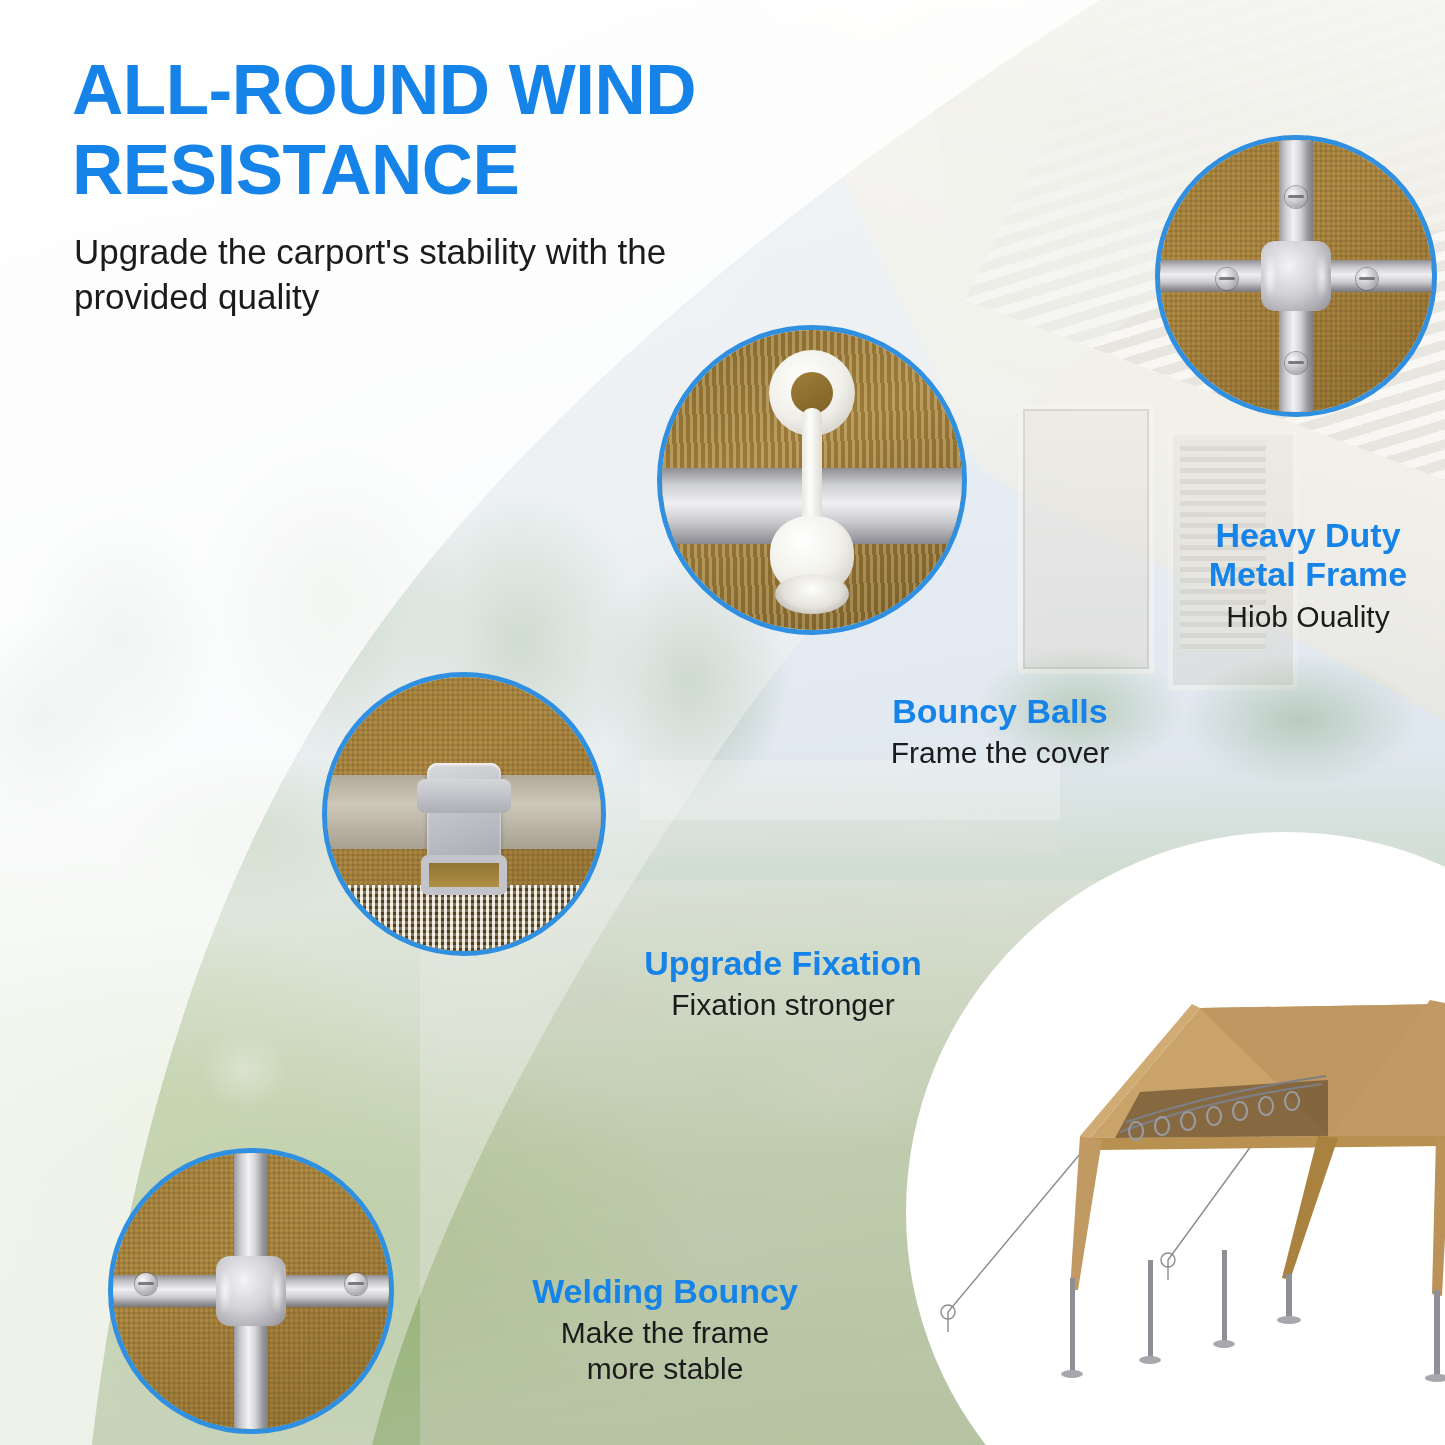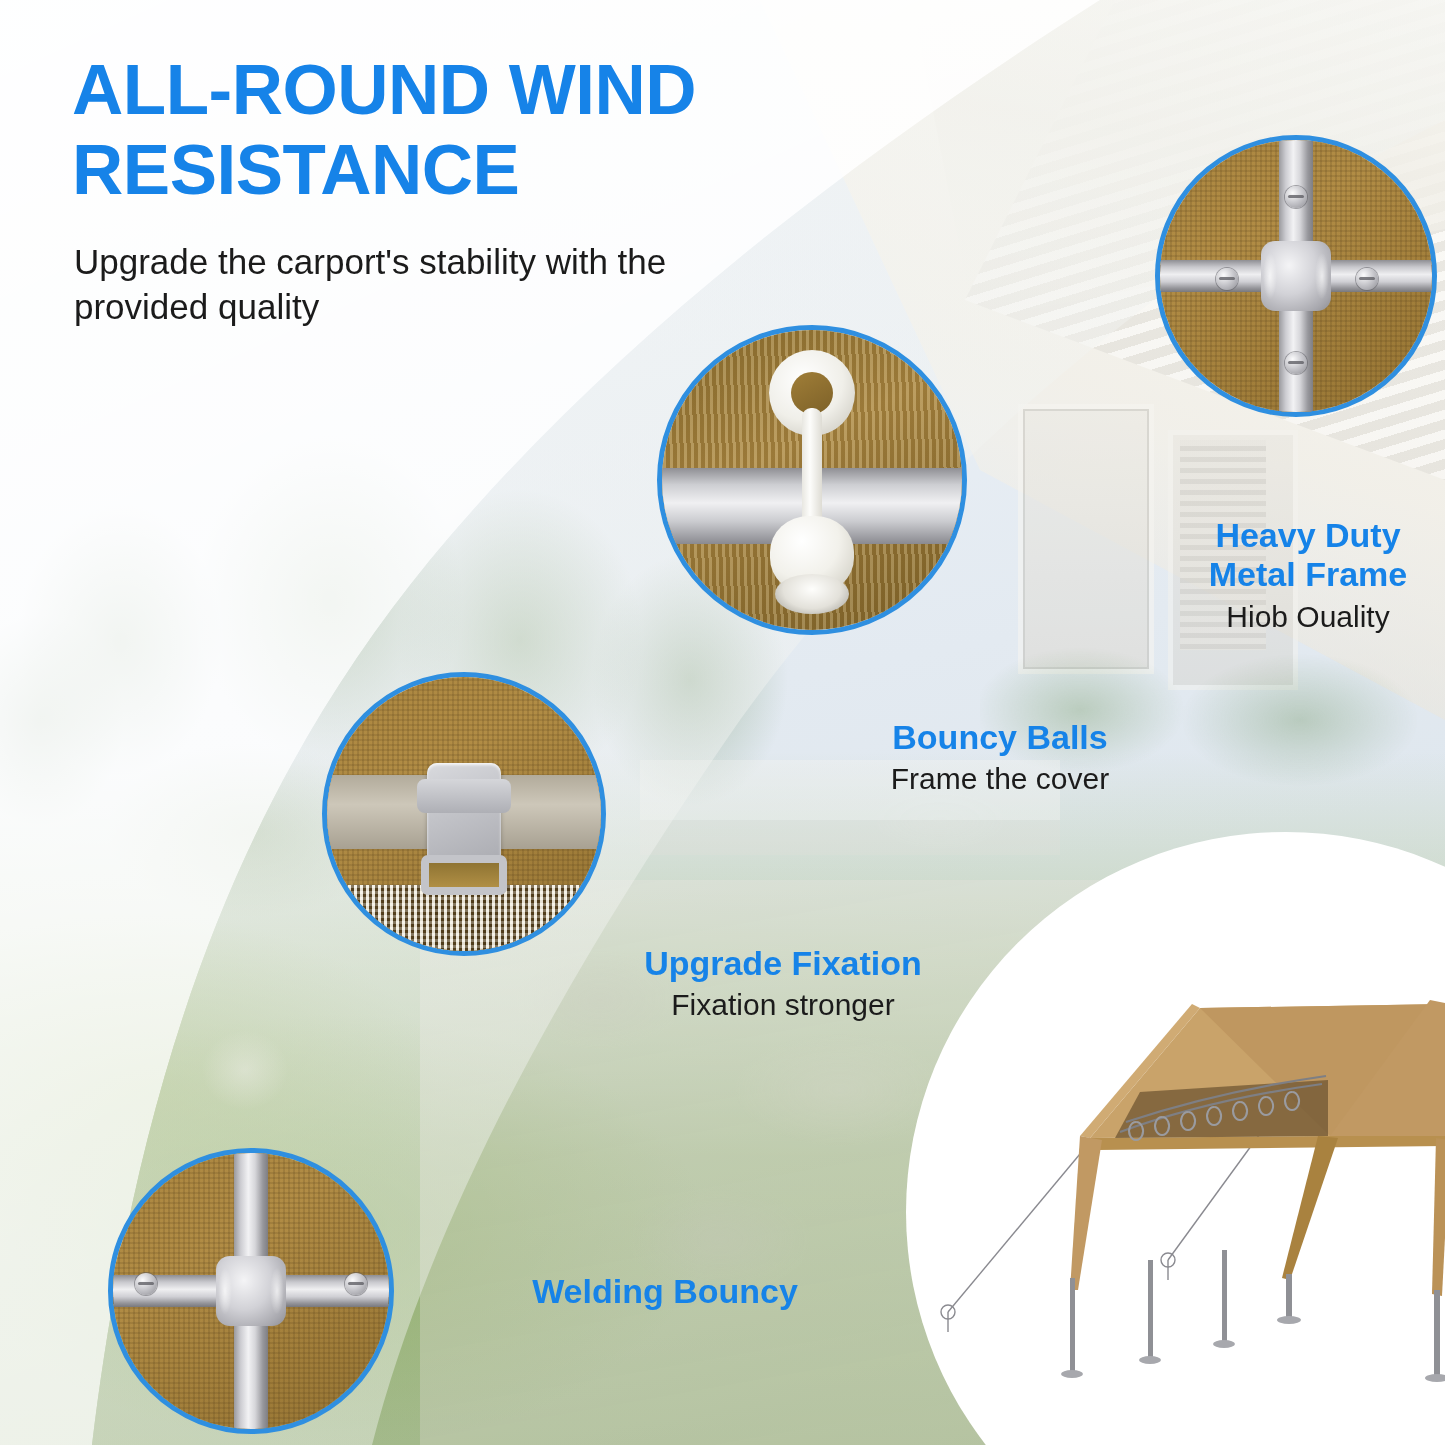--- a/index.html
+++ b/index.html
@@ -78,33 +78,33 @@
   
   .sweep-svg{position:absolute;inset:0;width:1445px;height:1445px;}
 
   
   .headline{
     position:absolute;left:72px;top:50px;width:720px;
     font-size:71px;line-height:1.12;font-weight:bold;letter-spacing:-.5px;
     color:#1683e8;
   }
   .subhead{
-    position:absolute;left:74px;top:240px;width:640px;
+    position:absolute;left:74px;top:230px;width:640px;
     font-size:35px;line-height:1.28;color:#1b1b1b;font-weight:normal;
   }
 
   .feature{position:absolute;text-align:center;}
   .feature .ttl{
     font-size:34px;font-weight:bold;color:#1683e8;line-height:1.16;white-space:pre-line;
   }
   .feature .sub{
     font-size:30px;color:#1b1b1b;line-height:1.2;margin-top:4px;white-space:pre-line;
   }
   #f-frame{left:1158px;top:516px;width:300px;}
-  #f-balls{left:855px;top:692px;width:290px;margin-top:26px;}
+  #f-balls{left:855px;top:692px;width:290px;}
   #f-buckle{left:608px;top:944px;width:350px;}
   #f-weld{left:500px;top:1272px;width:330px;}
 
   
   .circle{
     position:absolute;border-radius:50%;overflow:hidden;
     border:5px solid #2f8fe0;box-sizing:border-box;
   }
   #c-frame{left:1155px;top:135px;width:282px;height:282px;}
   #c-balls{left:657px;top:325px;width:310px;height:310px;}
@@ -330,15 +330,17 @@
     <div class="sub">Frame the cover</div>
   </div>
 
   <div class="feature" id="f-buckle">
     <div class="ttl">Upgrade Fixation</div>
     <div class="sub">Fixation stronger</div>
   </div>
 
   <div class="feature" id="f-weld">
     <div class="ttl">Welding Bouncy</div>
+    <div class="sub">Make the frame
+more stable</div>
   </div>
 
 </div>
 
 </body></html>

